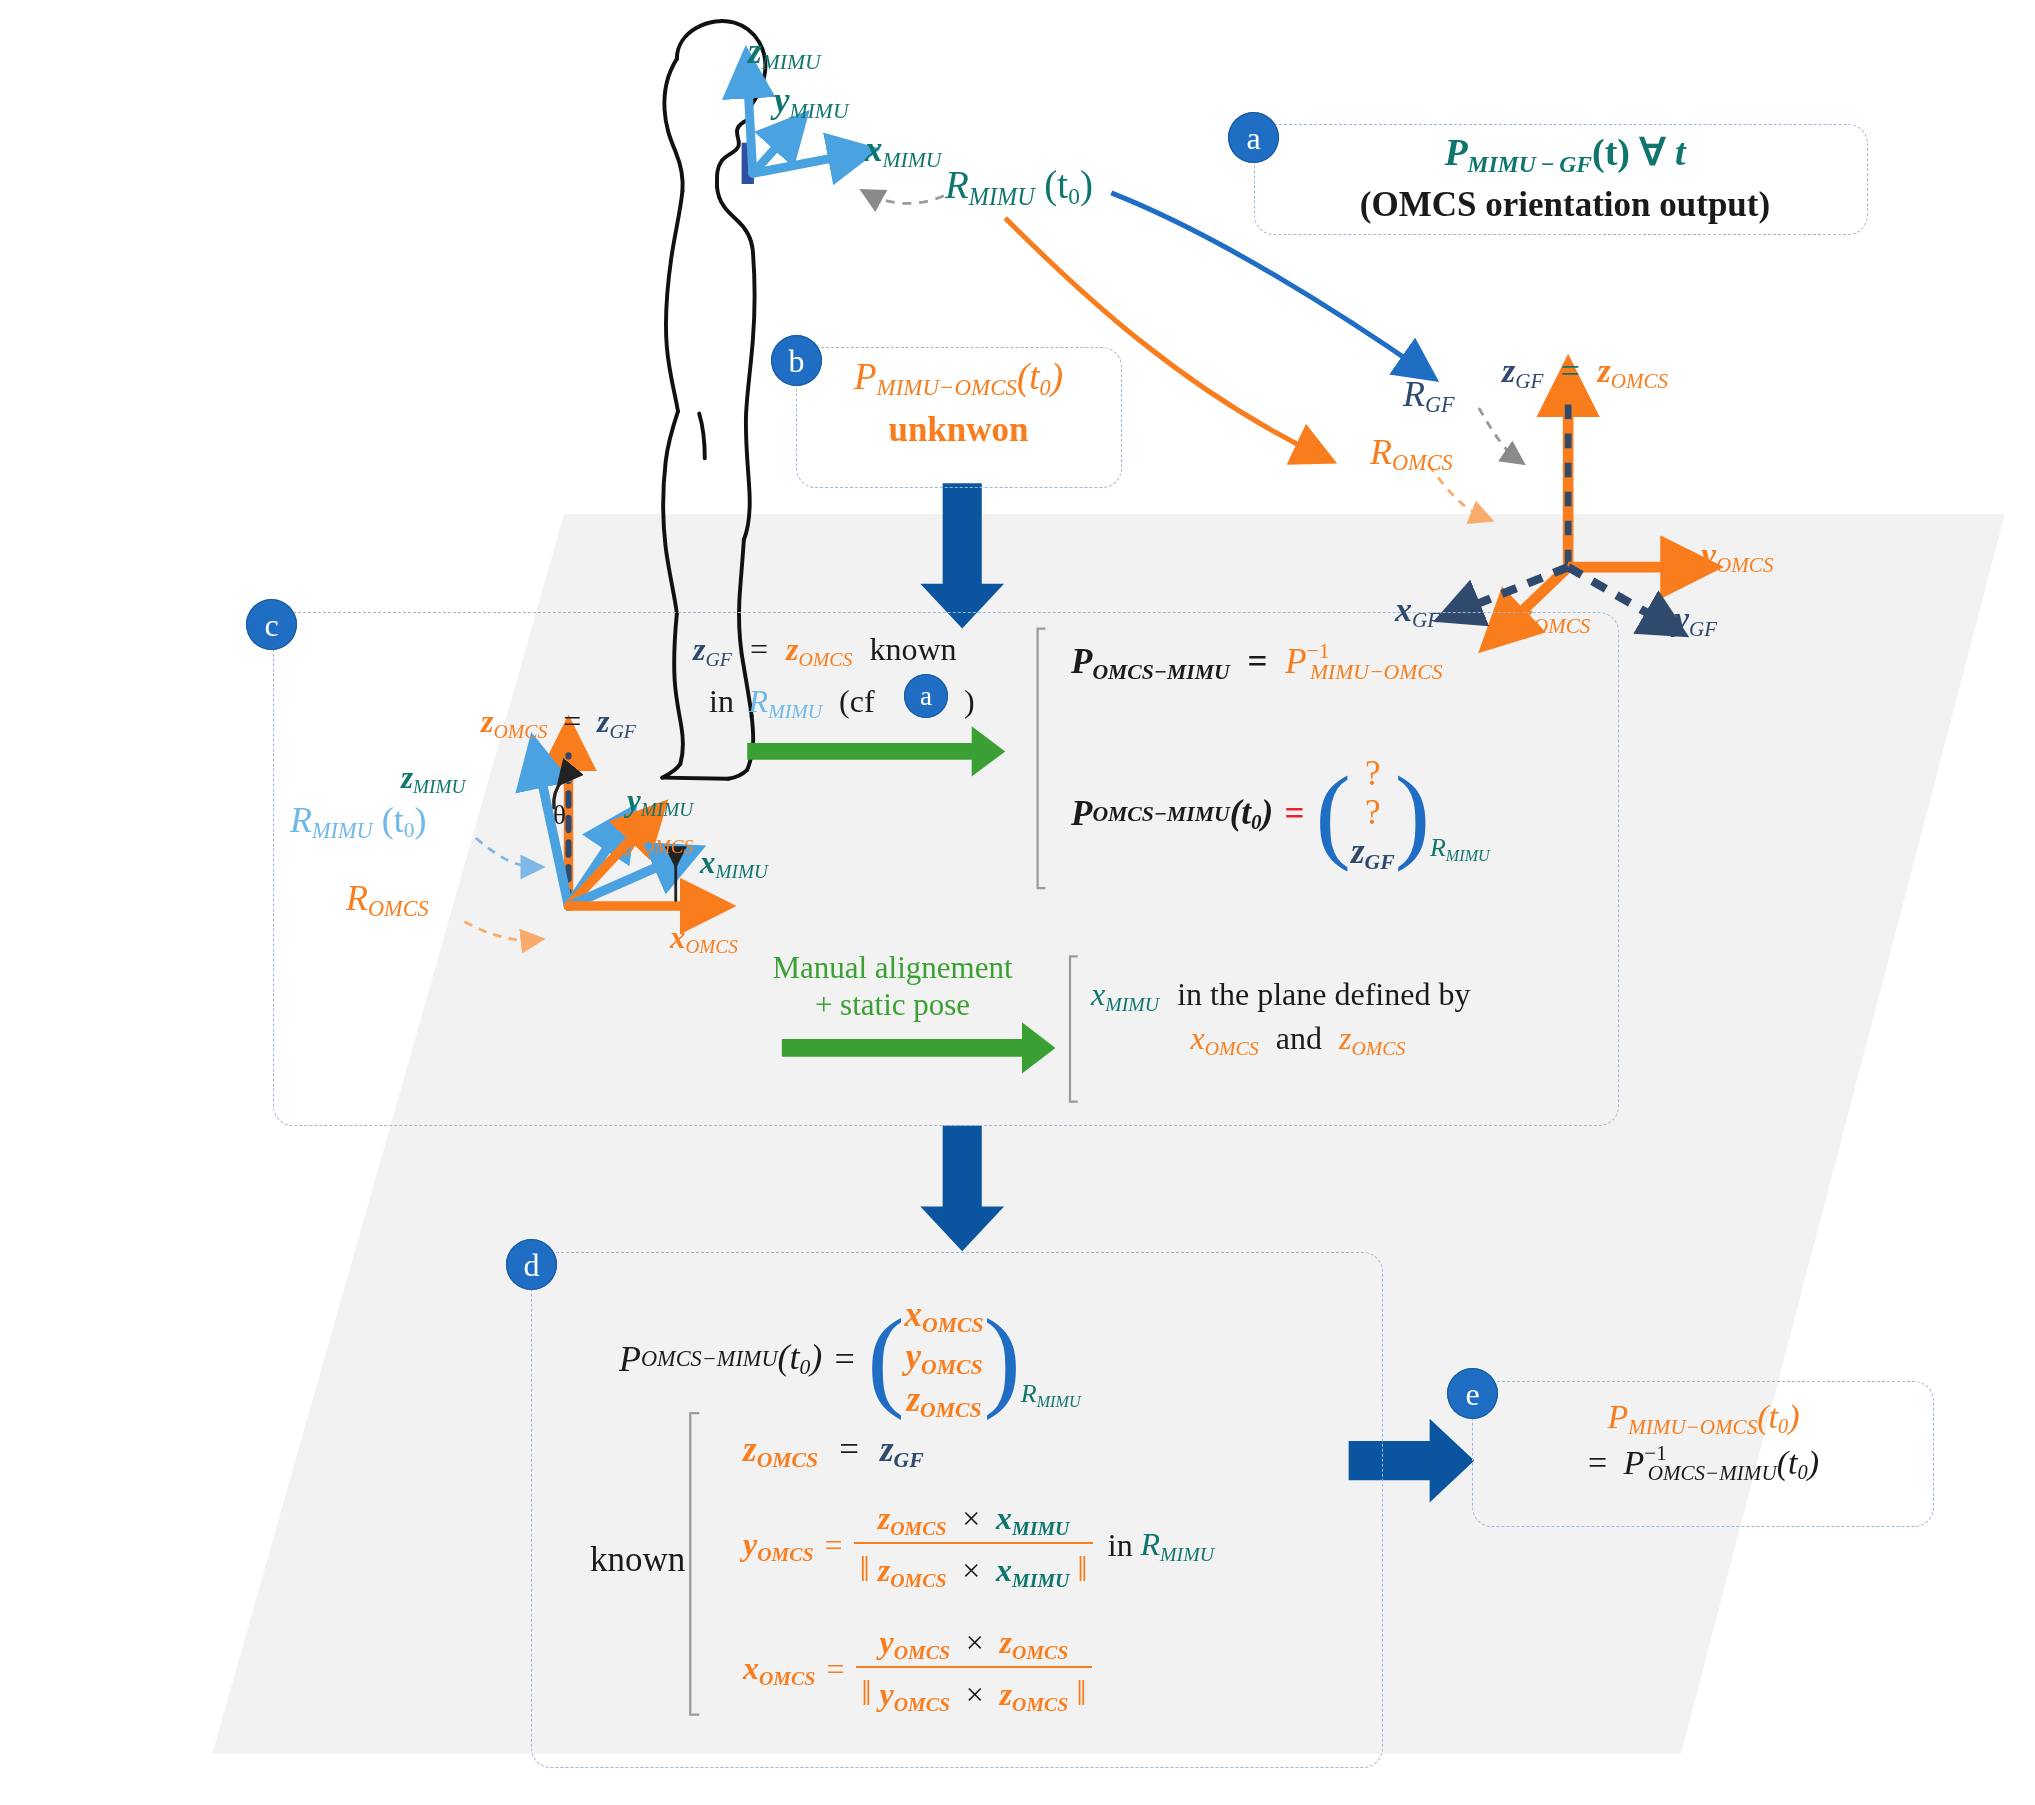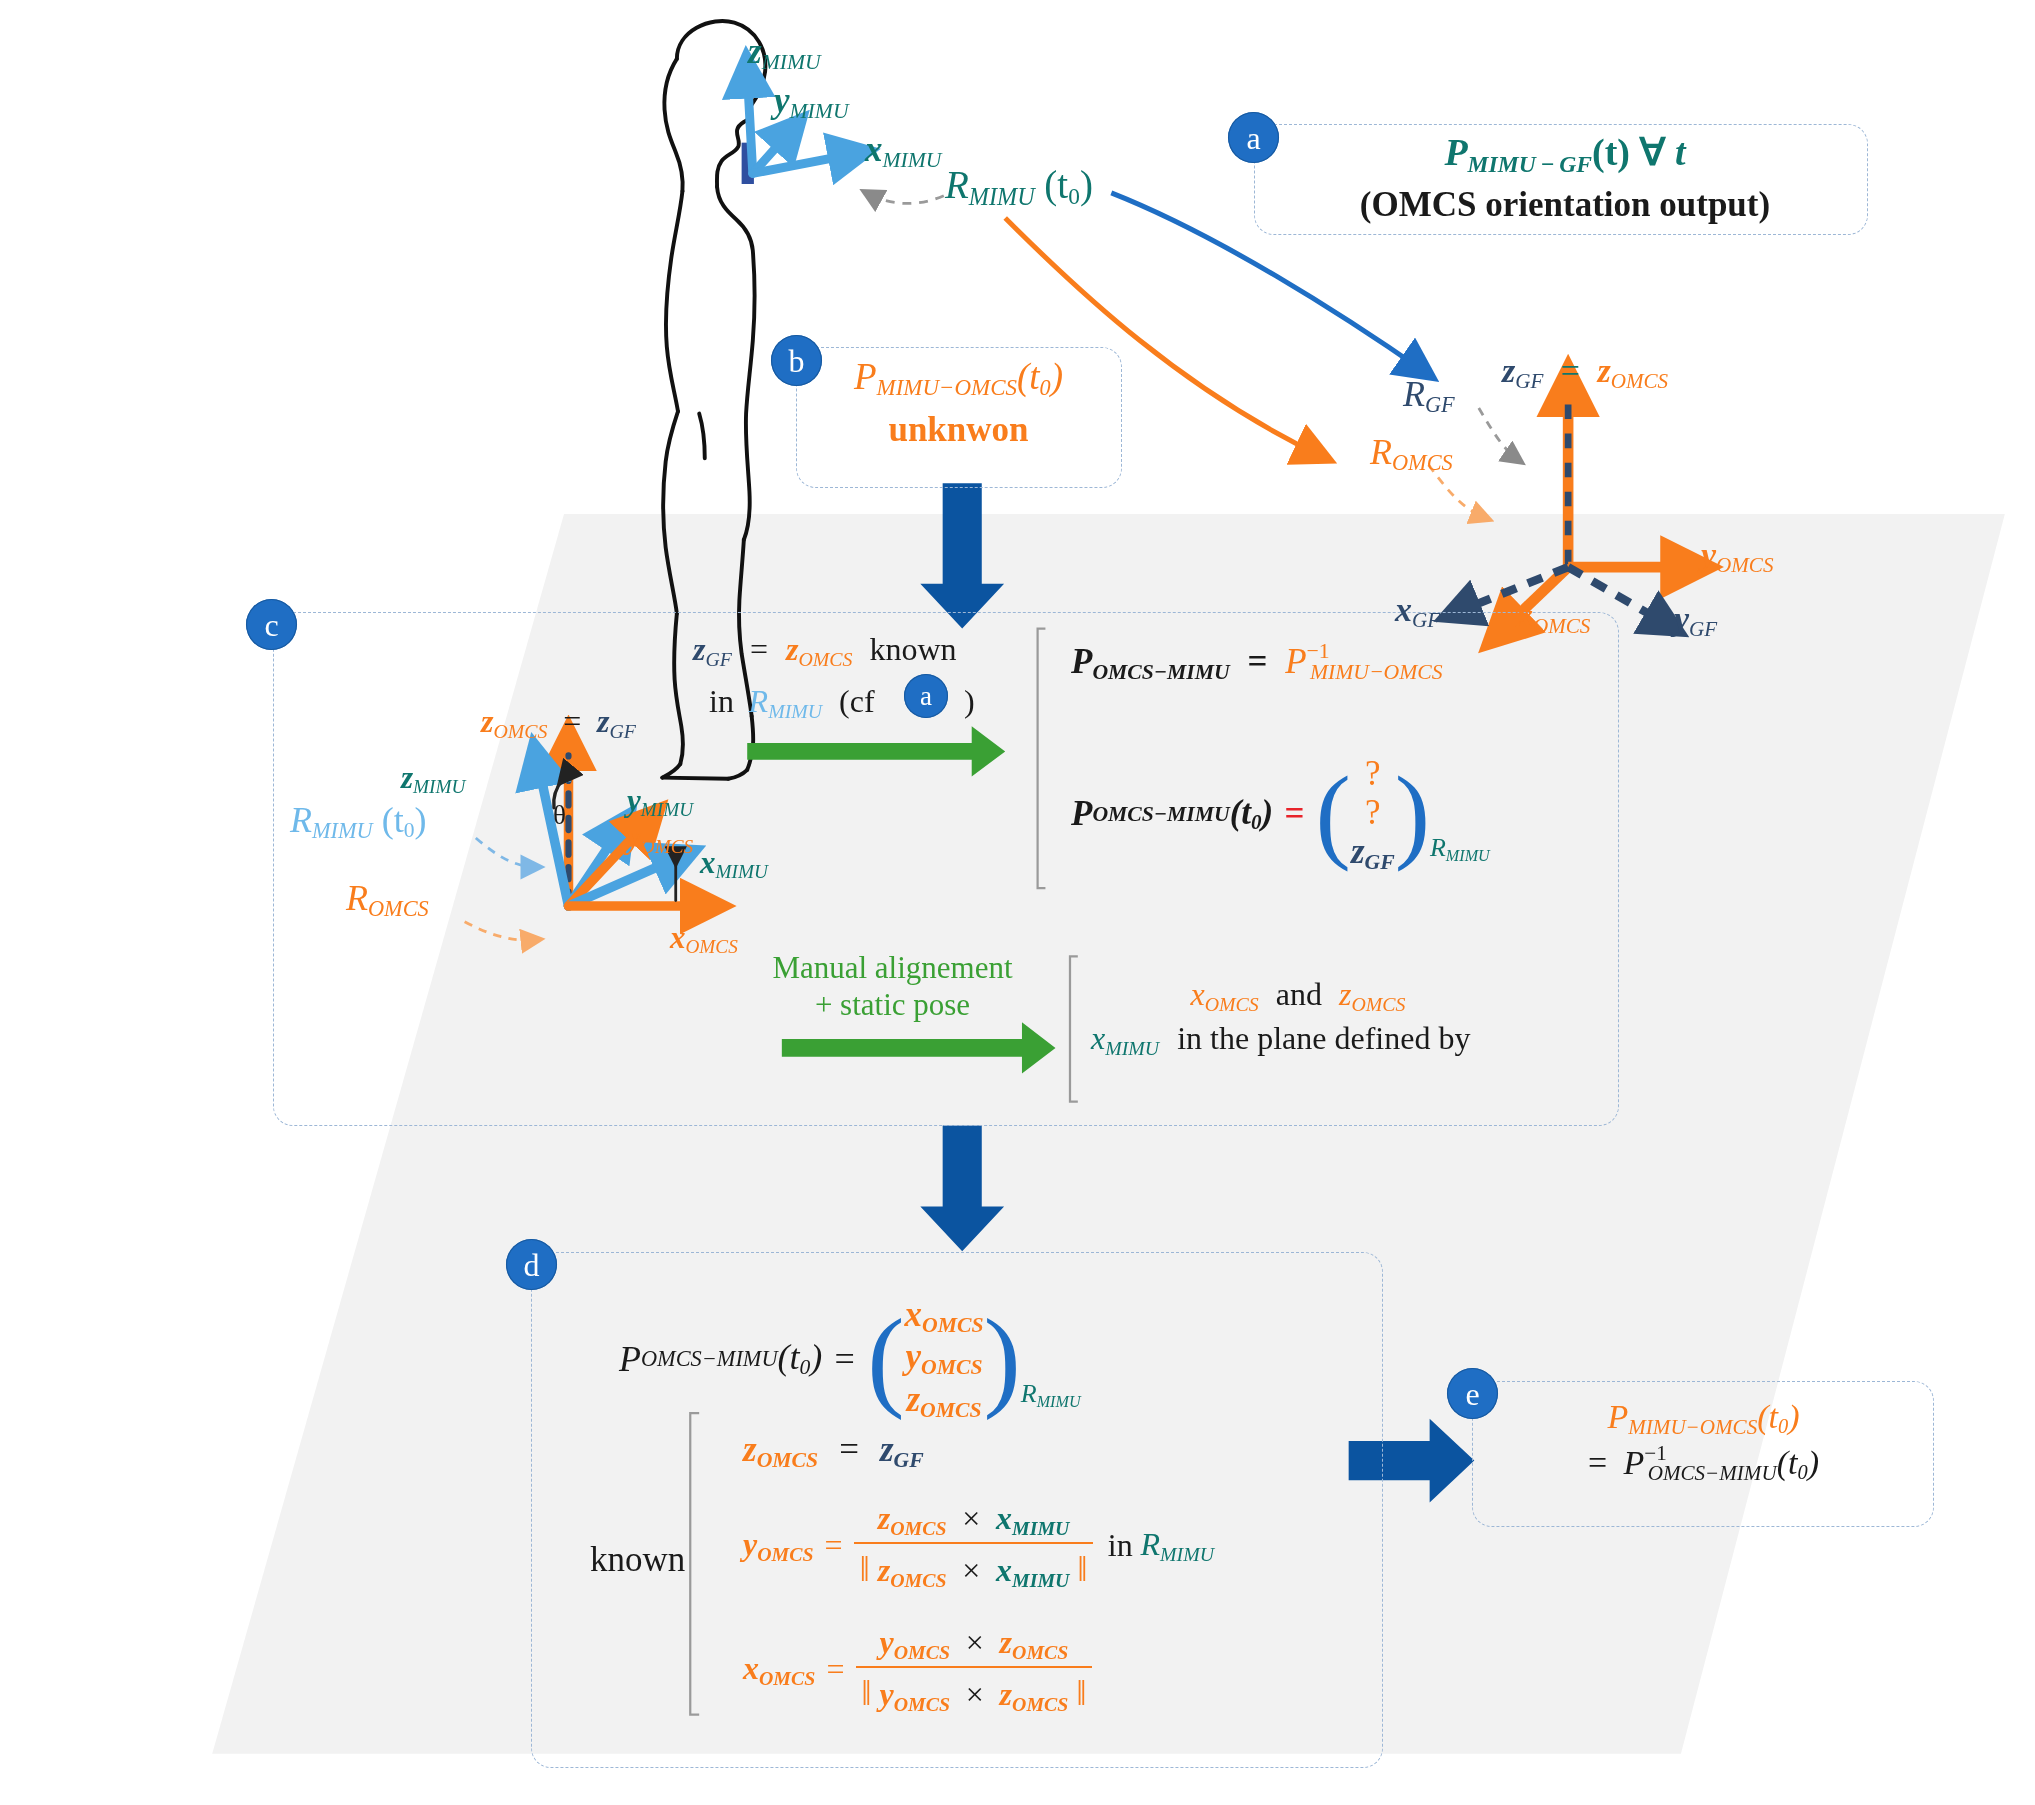--- a/index.html
+++ b/index.html
@@ -340,28 +340,28 @@
     <span class="paren" style="font-size:106px;color:#1f6ec4;line-height:0.78;font-family:'Liberation Serif',serif;">)</span>
     <span class="m blue" style="font-size:26px;align-self:flex-end;margin-bottom:10px;">R<span class="sub">MIMU</span></span>
   </div>
 
   <div class="abs green" style="left:736px;top:950px;width:313px;text-align:center;font-size:31px;line-height:1.18;">
     <div>Manual alignement</div>
     <div>+ static pose</div>
   </div>
 
   <div class="abs" style="left:1091px;top:973px;width:492px;font-size:32px;line-height:1.35;">
+    <div>
+      <span class="m blue">x<span class="sub">MIMU</span></span>
+      <span class="black" style="margin-left:10px;">in the plane defined by</span>
+    </div>
     <div style="text-align:center;padding-right:78px;">
       <span class="m orange">x<span class="sub">OMCS</span></span>
       <span class="black" style="margin:0 9px;">and</span>
       <span class="m orange">z<span class="sub">OMCS</span></span>
-    </div>
-    <div>
-      <span class="m blue">x<span class="sub">MIMU</span></span>
-      <span class="black" style="margin-left:10px;">in the plane defined by</span>
     </div>
   </div>
 
   <div class="abs" style="left:619px;top:1295px;font-size:36px;display:flex;align-items:center;">
     <span class="m black">P</span>
       <span class="sub black">OMCS−MIMU</span>
       <span class="m black">(t<span style="font-size:0.6em;vertical-align:-0.25em;">0</span>)</span>
     <span class="up black" style="margin:0 12.3px;">=</span>
     <span class="paren" style="font-size:112px;color:#1f6ec4;line-height:0.78;font-family:'Liberation Serif',serif;">(</span>
     <span class="vecbox" style="font-size:35px;">

